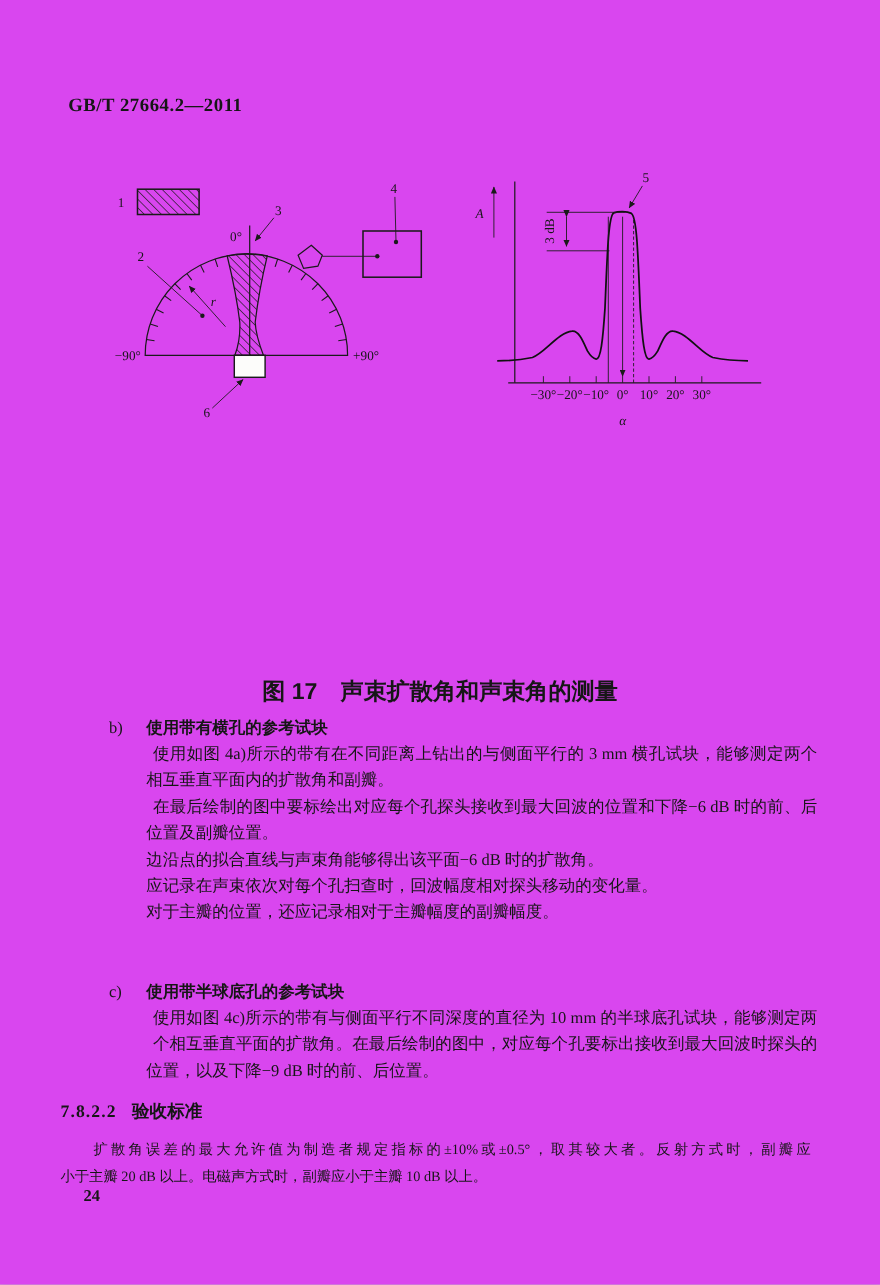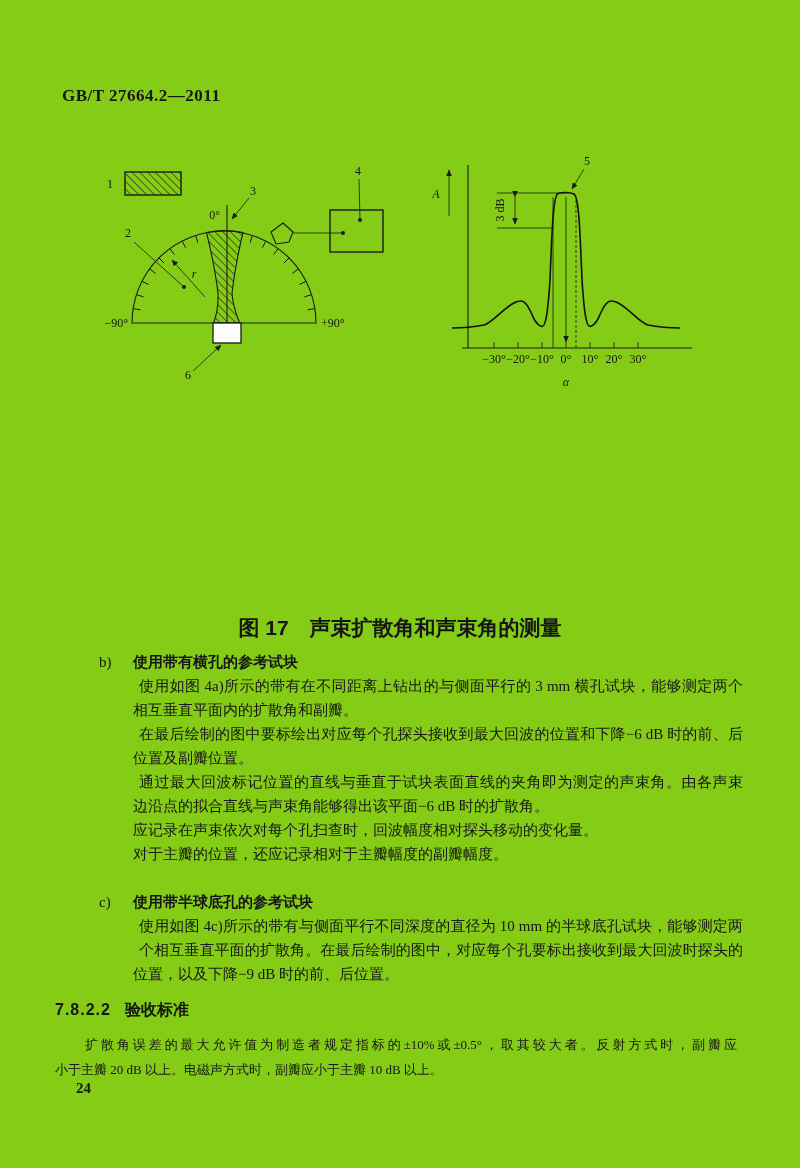--- a/index.html
+++ b/index.html
@@ -1,16 +1,16 @@
 <!DOCTYPE html>
 <html><head>
 <meta charset="utf-8">
 <style>
   html,body{margin:0;padding:0;background:#d8d8d4;}
-  .page{position:relative;width:800px;height:1168px;margin:0 auto;background:#84cc16;
+  .page{position:relative;width:800px;height:1168px;margin:0 auto;background:#d946ef;
         font-family:"Liberation Serif",serif;color:#161616;overflow:hidden;
         box-shadow:0 0 6px rgba(0,0,0,.25);}
   .abs{position:absolute;}
   .doc-code{left:62px;top:86px;font-weight:bold;font-size:17px;letter-spacing:.5px;
             font-family:"Liberation Serif",serif;}
   
   svg{position:absolute;overflow:visible;}
   svg text{font-family:"Liberation Serif",serif;font-size:12px;fill:#161616;}
   .it{font-style:italic;}
   .ln{stroke:#1a1a1a;stroke-width:1.1;fill:none;}
@@ -26,21 +26,21 @@
   .para{left:99px;width:640px;font-size:15px;line-height:24px;}
   .para-b{top:650px;}
   .para-c{top:890px;}
   .h-row{height:24px;white-space:nowrap;}
   .marker{display:inline-block;width:34px;}
   .h-title{font-weight:bold;font-family:"Liberation Sans",sans-serif;font-size:15px;}
   .line{margin-left:34px;width:604px;height:24px;white-space:nowrap;}
   .full{text-align:justify;text-align-last:justify;white-space:normal;overflow:hidden;margin-left:40px;}
   .clause{left:55px;top:1000px;font-weight:bold;font-size:16px;
           font-family:"Liberation Sans",sans-serif;}
-  .clause .num{margin-right:14px;letter-spacing:1px;}
+  .clause .num{margin-right:14px;letter-spacing:1px;font-family:Liberation Serif, serif;}
   .accept{left:55px;top:1032px;width:682px;font-size:13px;line-height:25px;}
   .accept .line2{height:25px;white-space:nowrap;}
   .accept .first{text-indent:30px;text-align:justify;text-align-last:justify;height:25px;}
   .pagenum{left:76px;top:1080px;font-size:15px;font-weight:bold;}
 </style>
 </head>
 <body>
 
 <div class="page">
 
@@ -178,21 +178,20 @@
   <div class="abs caption">图 17　声束扩散角和声束角的测量</div>
 
   <div class="abs para para-b">
     <div class="h-row">
       <span class="marker">b)</span><span class="h-title">使用带有横孔的参考试块</span>
     </div>
     <div class="line full">使用如图 4a)所示的带有在不同距离上钻出的与侧面平行的 3 mm 横孔试块，能够测定两个</div>
     <div class="line">相互垂直平面内的扩散角和副瓣。</div>
     <div class="line full">在最后绘制的图中要标绘出对应每个孔探头接收到最大回波的位置和下降−6 dB 时的前、后</div>
     <div class="line">位置及副瓣位置。</div>
-    <div class="line full">通过最大回波标记位置的直线与垂直于试块表面直线的夹角即为测定的声束角。由各声束</div>
     <div class="line">边沿点的拟合直线与声束角能够得出该平面−6 dB 时的扩散角。</div>
     <div class="line">应记录在声束依次对每个孔扫查时，回波幅度相对探头移动的变化量。</div>
     <div class="line">对于主瓣的位置，还应记录相对于主瓣幅度的副瓣幅度。</div>
   </div>
 
   <div class="abs para para-c">
     <div class="h-row">
       <span class="marker">c)</span><span class="h-title">使用带半球底孔的参考试块</span>
     </div>
     <div class="line full">使用如图 4c)所示的带有与侧面平行不同深度的直径为 10 mm 的半球底孔试块，能够测定两</div>

